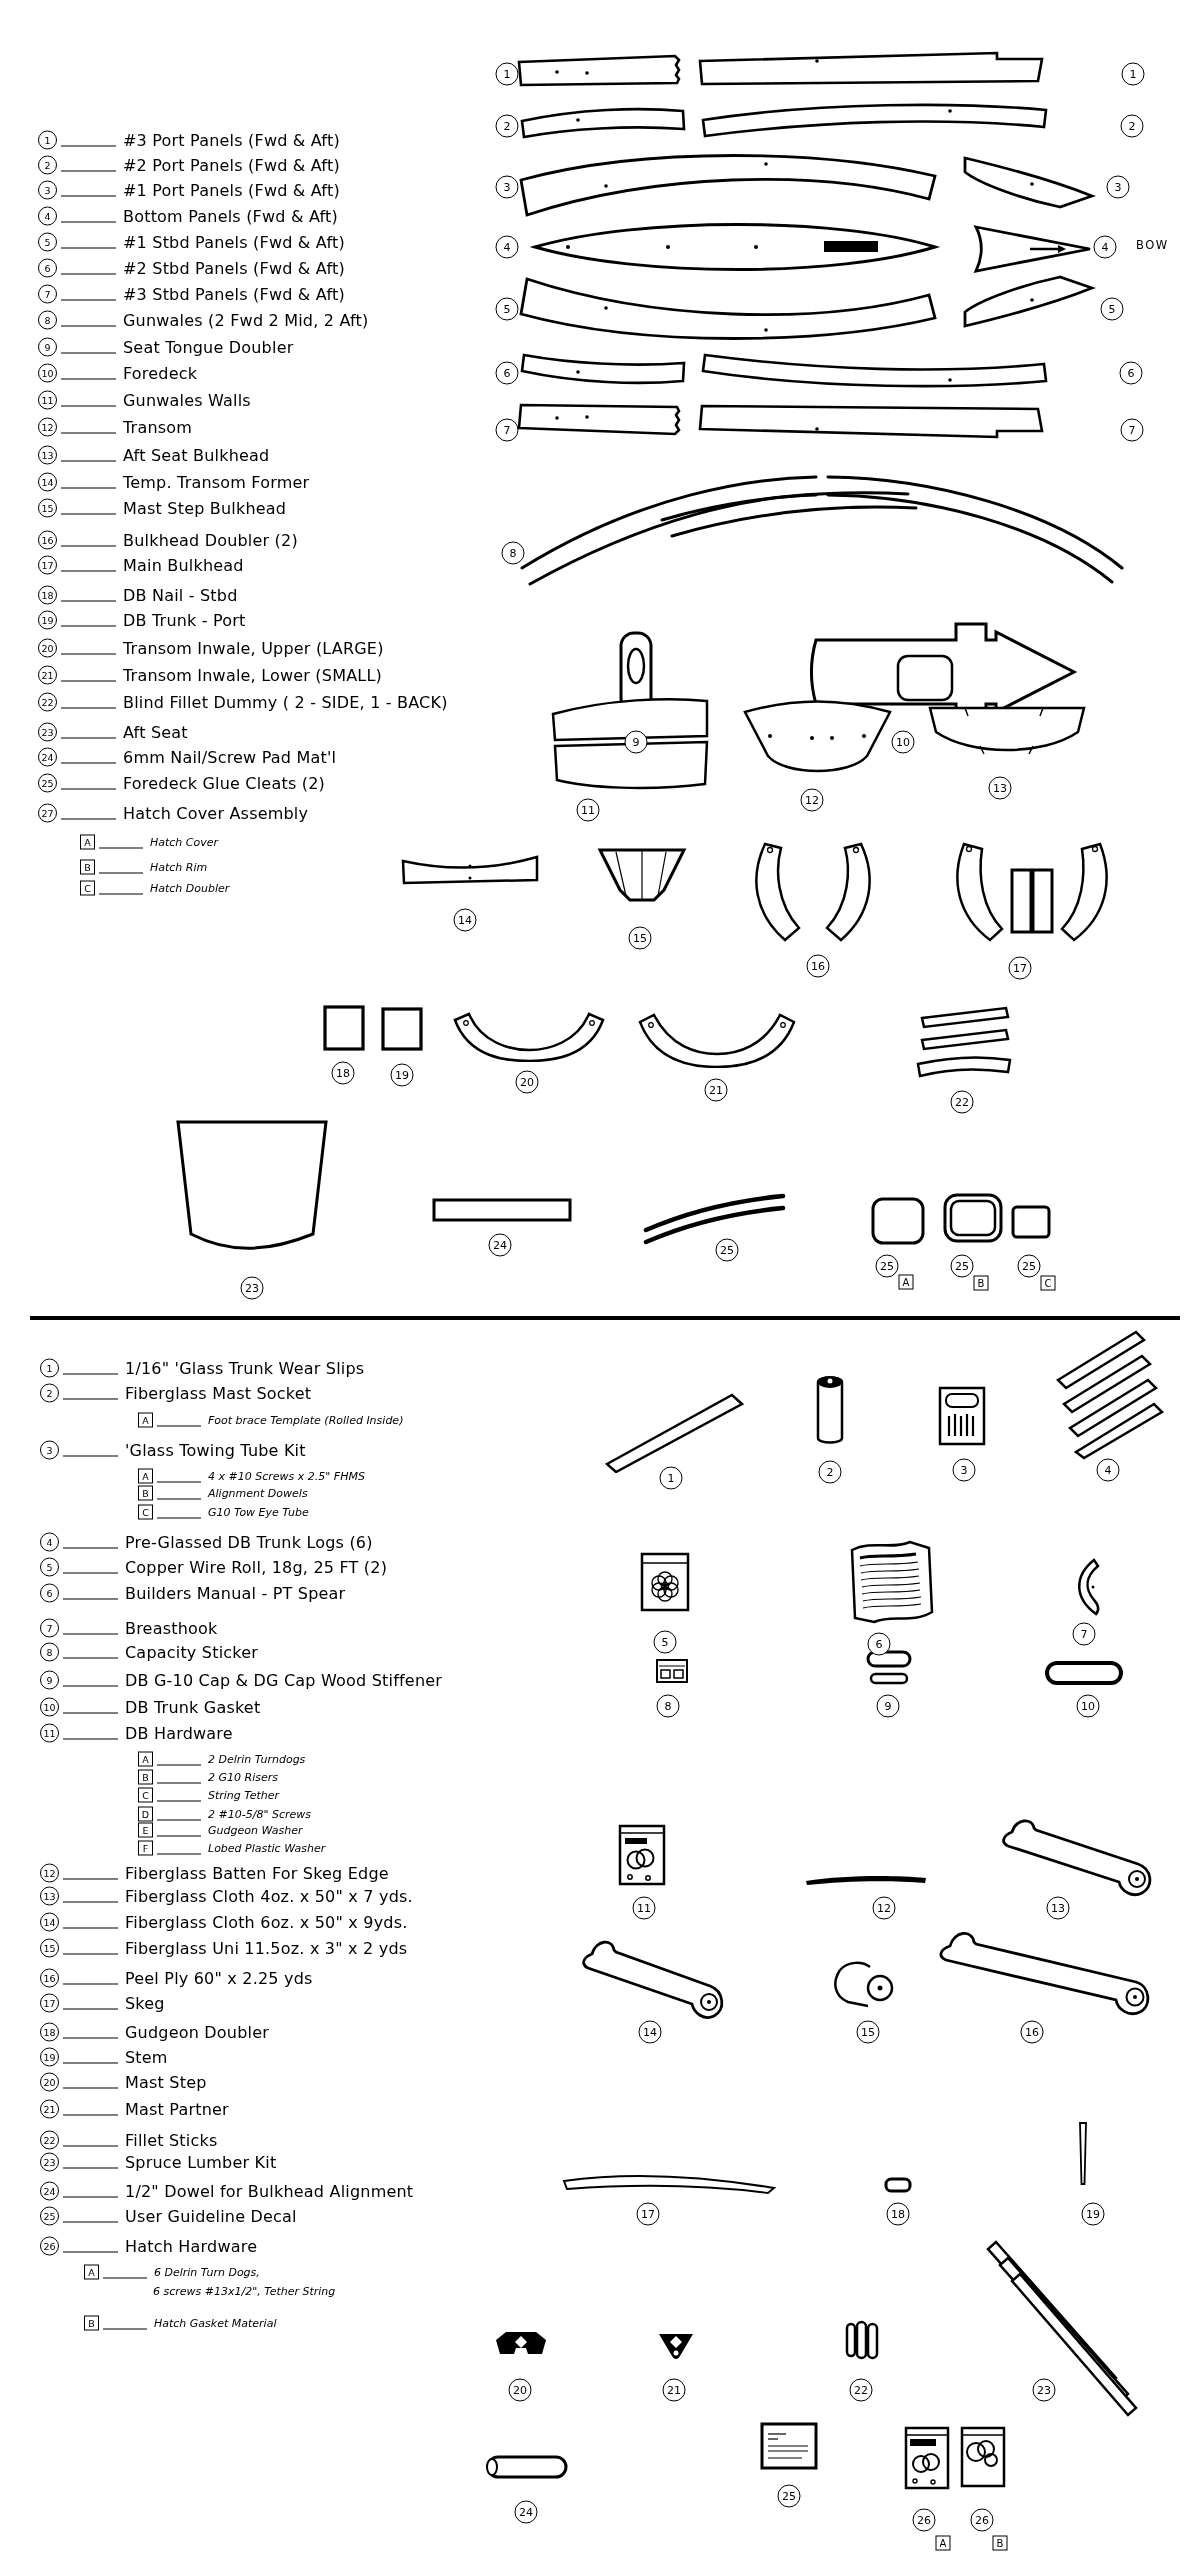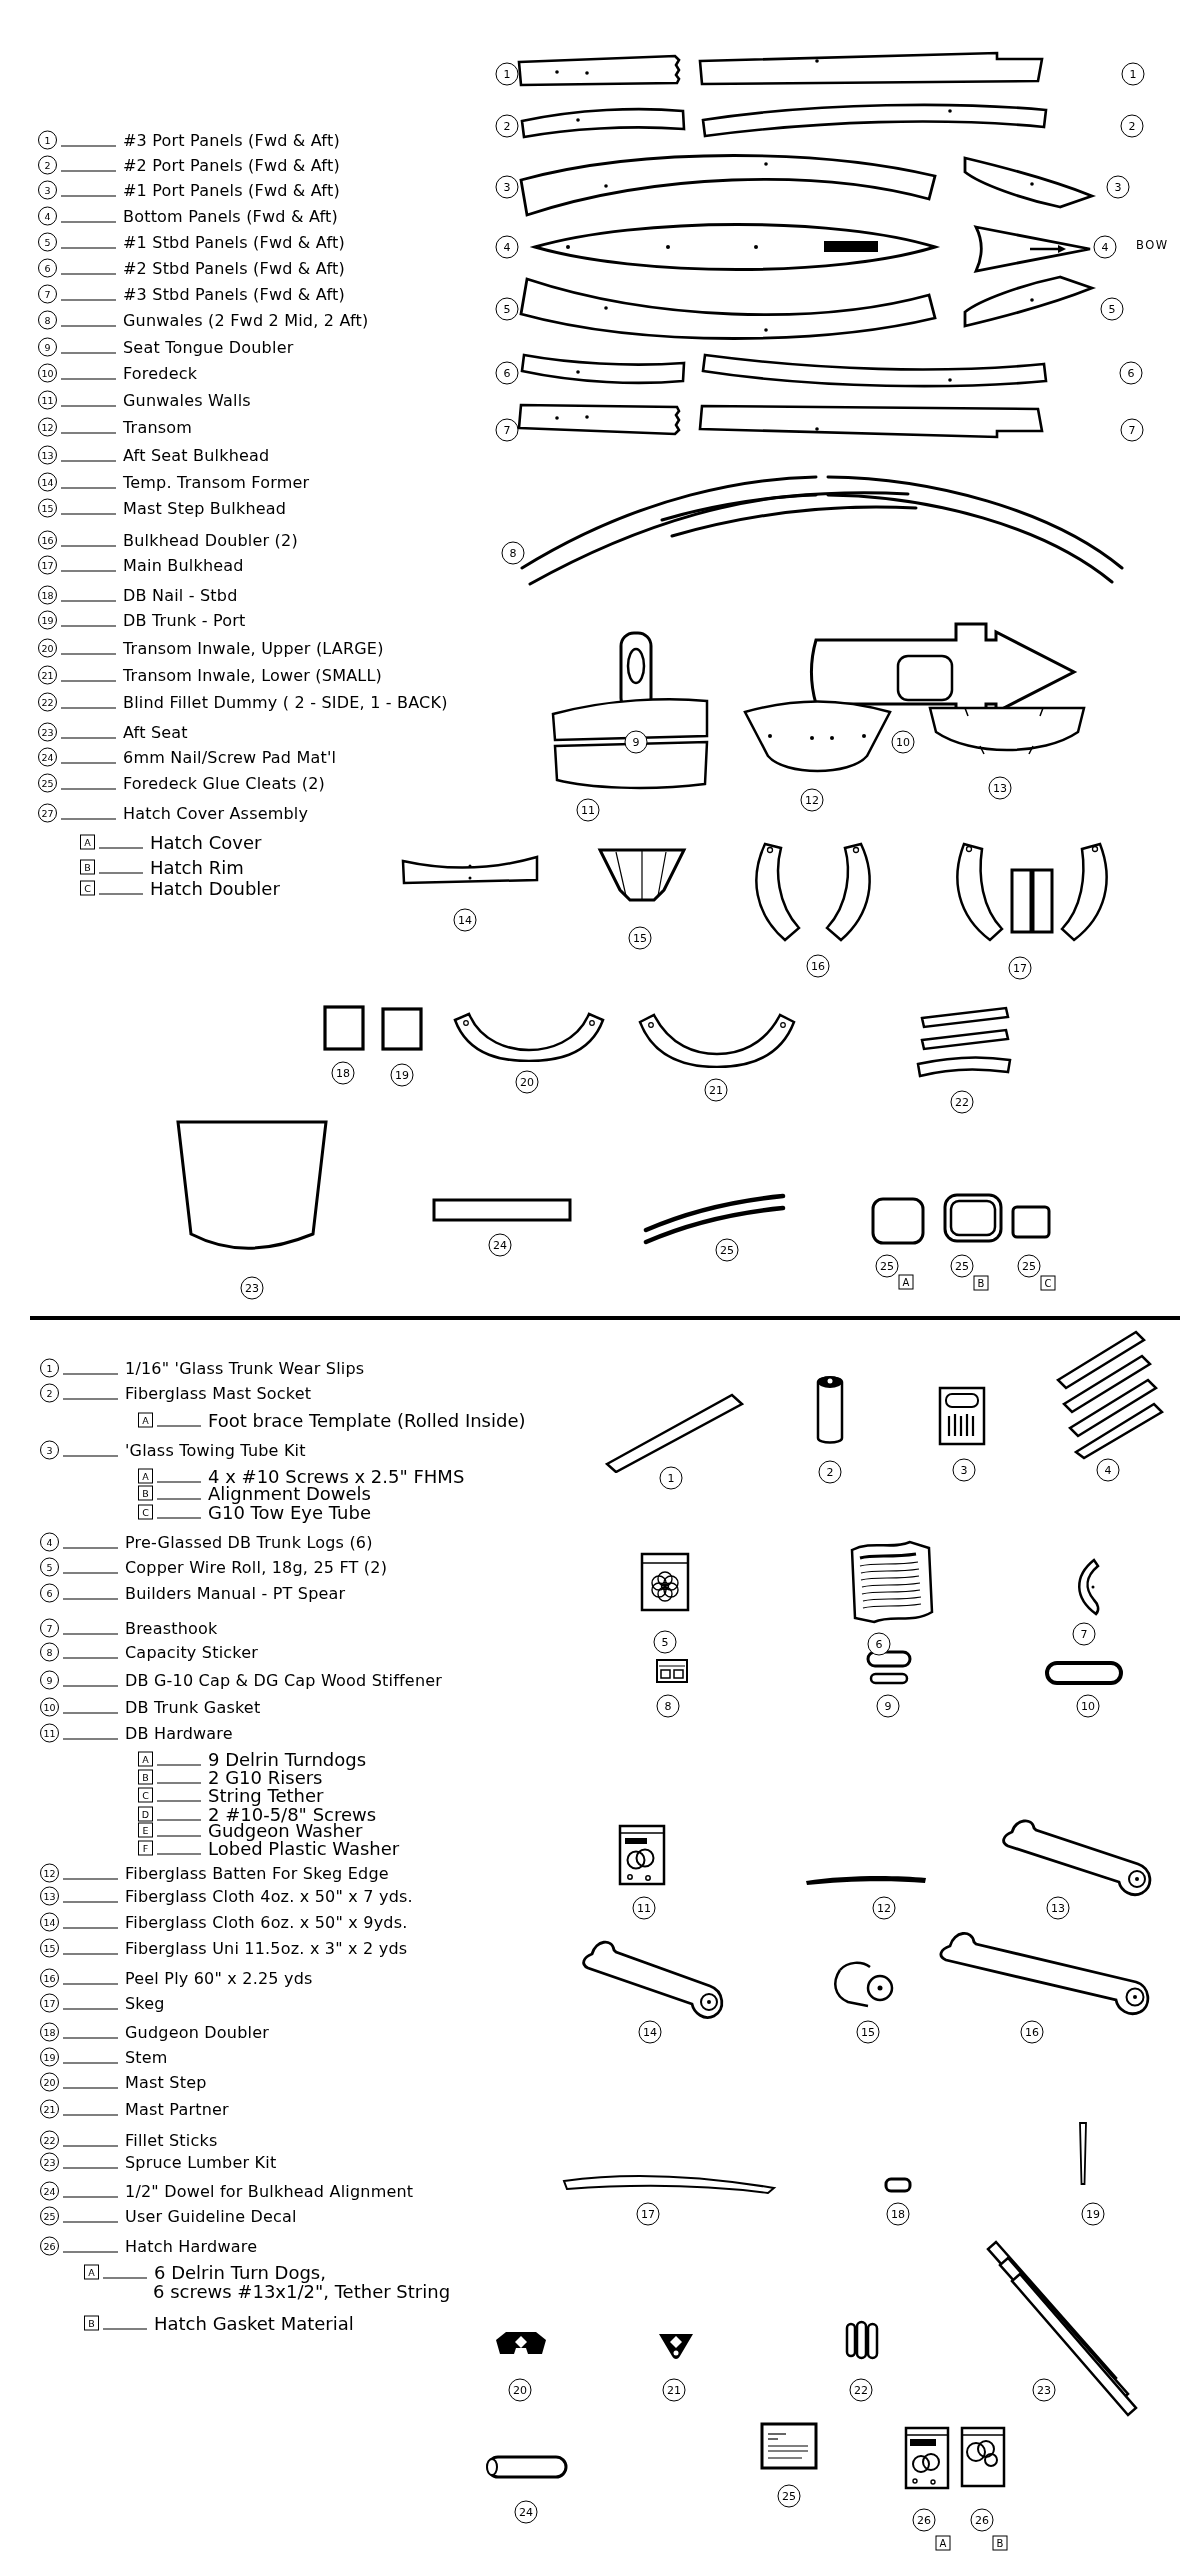--- a/index.html
+++ b/index.html
@@ -10,21 +10,21 @@
   .flipY{transform:scaleY(-1);}
   
   .lrow{position:absolute;display:flex;align-items:center;transform:translateY(-50%);white-space:nowrap;}
   .circ{display:inline-flex;align-items:center;justify-content:center;border:1.6px solid #000;
         border-radius:50%;background:#fff;box-sizing:border-box;}
   .lc{width:19px;height:19px;font-size:9.5px;flex:0 0 19px;margin-right:4px;}
   .lbox{display:inline-flex;align-items:center;justify-content:center;border:1.5px solid #000;
         width:15px;height:15px;font-size:9.5px;box-sizing:border-box;flex:0 0 15px;margin-right:4px;}
   .uline{height:0;border-bottom:1.7px solid #000;margin:11px 7px 0 0;}
   .mlabel{font-size:16px;letter-spacing:0.2px;}
-  .slabel{font-size:18px;}
+  .slabel{font-size:11px;font-style:italic;}
   
   .fcirc{position:absolute;width:23px;height:23px;font-size:11px;transform:translate(-50%,-50%);}
   .flbox{position:absolute;display:flex;align-items:center;justify-content:center;border:1.5px solid #000;
          width:15px;height:15px;font-size:10px;box-sizing:border-box;transform:translate(-50%,-50%);background:#fff;}
   .bow{position:absolute;font-size:11.5px;letter-spacing:1.5px;transform:translateY(-50%);}
   .divider{position:absolute;background:#000;}
 </style>
 </head>
 <body>
 
@@ -580,21 +580,21 @@
       <span class="mlabel">DB Trunk Gasket</span>
     </div>
     <div class="lrow" style="left: 40px; top: 1733px;">
       <span class="circ lc">11</span>
       <span class="uline" style="width: 55px;"></span>
       <span class="mlabel">DB Hardware</span>
     </div>
     <div class="lrow" style="left: 138px; top: 1759px;">
       <span class="lbox">A</span>
       <span class="uline" style="width: 44px;"></span>
-      <span class="slabel">9 Delrin Turndogs</span>
+      <span class="slabel">2 Delrin Turndogs</span>
     </div>
     <div class="lrow" style="left: 138px; top: 1777px;">
       <span class="lbox">B</span>
       <span class="uline" style="width: 44px;"></span>
       <span class="slabel">2 G10 Risers</span>
     </div>
     <div class="lrow" style="left: 138px; top: 1795px;">
       <span class="lbox">C</span>
       <span class="uline" style="width: 44px;"></span>
       <span class="slabel">String Tether</span>

